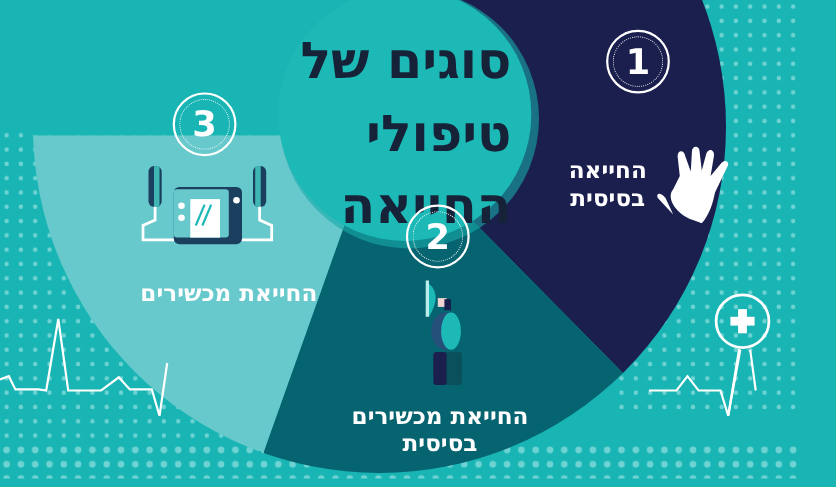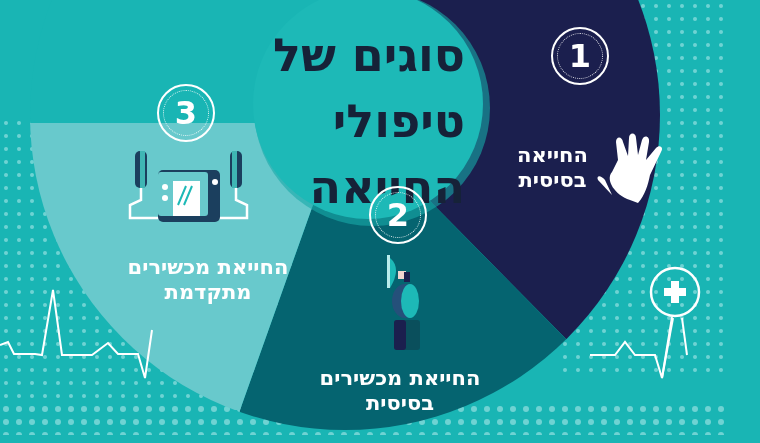--- a/index.html
+++ b/index.html
@@ -110,15 +110,14 @@
   <div class="label" style="left:310px;top:366px;width:180px;">
     <div>החייאת מכשירים</div>
     <div>בסיסית</div>
   </div>
 
   <div class="num" style="left:157px;top:84px;">
     <span>3</span>
   </div>
   <div class="label" style="left:118px;top:255px;width:180px;">
     <div>החייאת מכשירים</div>
-    <div>מתקדמת</div>
   </div>
 </div>
 
 </body></html>

